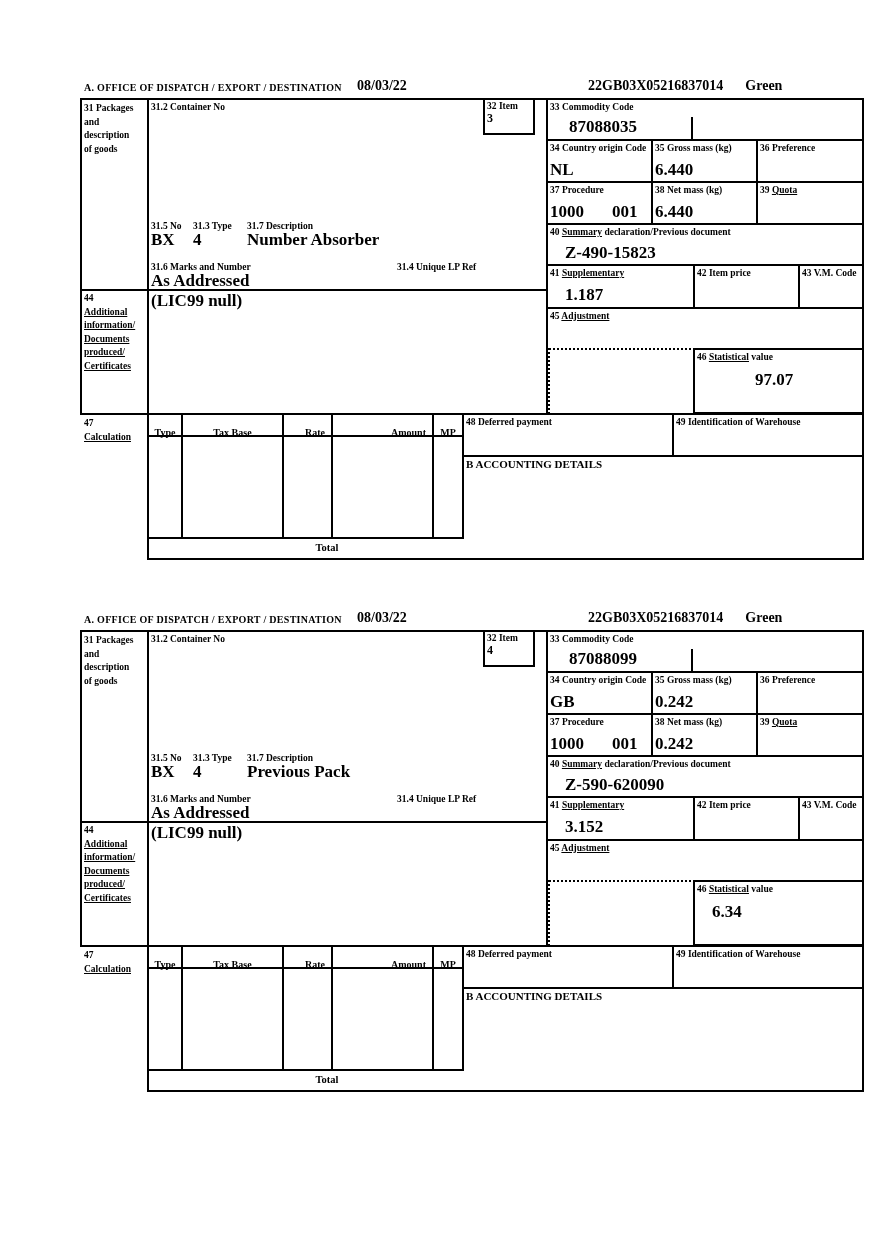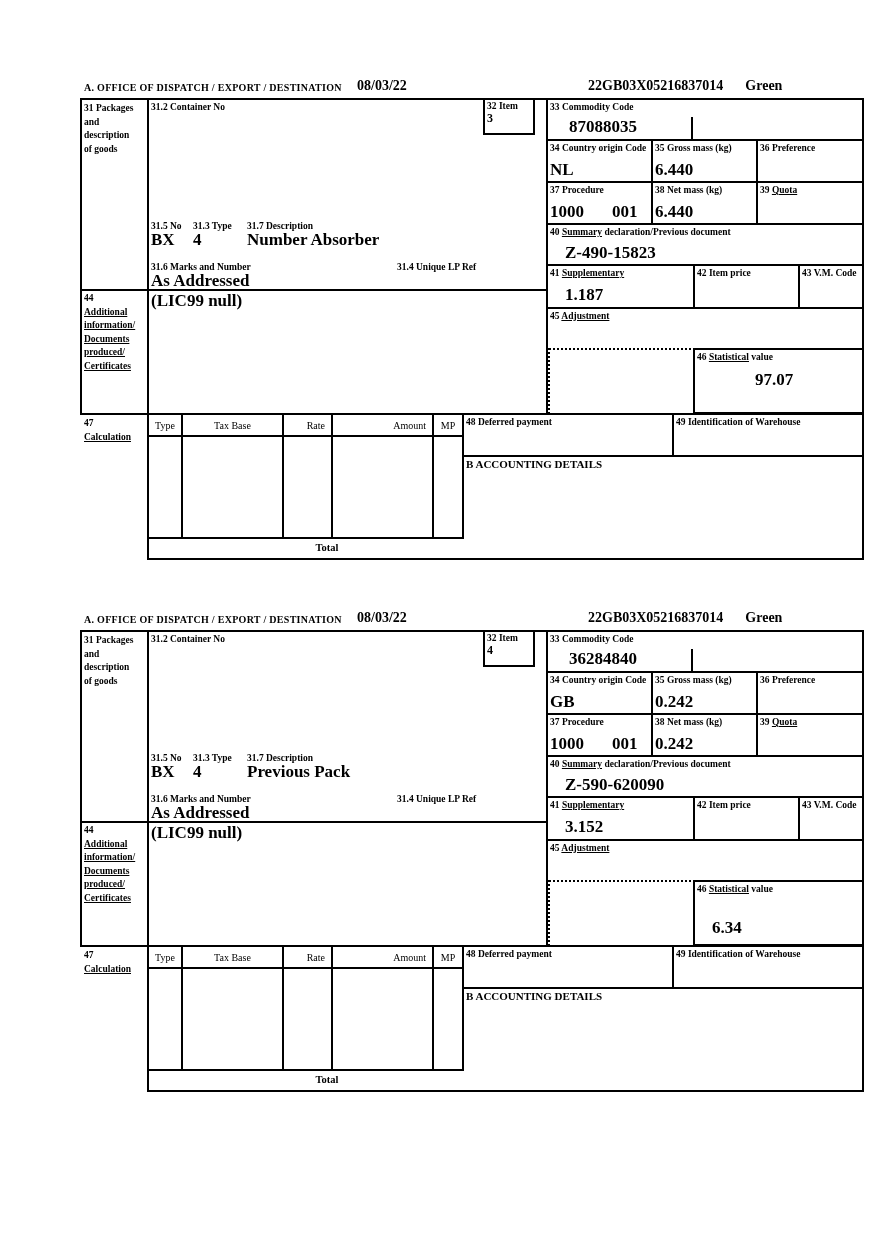--- a/index.html
+++ b/index.html
@@ -13,22 +13,22 @@
   .vline{position:absolute;width:2px;background:#000;}
   .dotv{position:absolute;width:0;border-left:2px dotted #000;}
   .doth{position:absolute;height:0;border-top:2px dotted #000;}
   .lbl{position:absolute;font-weight:bold;font-size:9.5px;line-height:11px;white-space:nowrap;}
   .val{position:absolute;font-weight:bold;font-size:17px;white-space:nowrap;}
   .u{text-decoration:underline;}
   .hdr-office{position:absolute;left:4px;top:4px;font-weight:bold;font-size:10px;letter-spacing:.3px;white-space:nowrap;}
   .hdr-date{position:absolute;left:277px;top:0;font-weight:bold;font-size:14px;white-space:nowrap;}
   .hdr-ref{position:absolute;left:508px;top:0;font-weight:bold;font-size:14px;white-space:nowrap;}
   .hdr-ref .status{margin-left:22px;}
-  .cell{position:absolute;box-sizing:border-box;border:2px solid #000;font-weight:normal;font-size:10px;
-        display:flex;align-items:flex-start;justify-content:center;padding-top:5px;}
+  .cell{position:absolute;box-sizing:border-box;border:2px solid #000;font-weight:bold;font-size:10px;
+        display:flex;align-items:flex-start;justify-content:center;padding-top:12px;}
   .cell.ra{justify-content:flex-end;padding-right:6px;}
   .stack div{font-weight:bold;font-size:9.5px;line-height:13.5px;white-space:nowrap;}
   .total-txt{position:absolute;left:67px;width:360px;top:464px;text-align:center;
              font-weight:bold;font-size:10.5px;}
 </style>
 </head>
 <body>
 
 <div class="form" style="top: 78px;">
 
@@ -205,21 +205,21 @@
 
   <div class="lbl" style="left:71px;top:184px;">31.6 Marks and Number</div>
   <div class="lbl" style="left:317px;top:184px;">31.4 Unique LP Ref</div>
   <div class="val" style="left:71px;top:193px;">As Addressed</div>
 
   <div class="bx" style="left:67px;top:211px;width:401px;height:126px;"></div>
   <div class="val" style="left:71px;top:213px;">(LIC99 null)</div>
 
   <div class="bx" style="left:466px;top:20px;width:318px;height:43px;"></div>
   <div class="lbl" style="left:470px;top:24px;">33 Commodity Code</div>
-  <div class="val" style="left:489px;top:39px;">36284840</div>
+  <div class="val" style="left:489px;top:39px;">87088099</div>
   <div class="vline" style="left:611px;top:39px;height:22px;"></div>
 
   <div class="bx" style="left:466px;top:61px;width:107px;height:44px;"></div>
   <div class="lbl" style="left:470px;top:65px;">34 Country origin Code</div>
   <div class="val" style="left:470px;top:82px;">GB</div>
 
   <div class="bx" style="left:571px;top:61px;width:107px;height:44px;"></div>
   <div class="lbl" style="left:575px;top:65px;">35 Gross mass (kg)</div>
   <div class="val" style="left:575px;top:82px;">0.242</div>
 
@@ -252,21 +252,21 @@
   <div class="lbl" style="left:722px;top:190px;">43 V.M. Code</div>
 
   <div class="bx" style="left:466px;top:229px;width:318px;height:43px;border-bottom:none;"></div>
   <div class="lbl" style="left:470px;top:233px;"><span>45</span> <span class="u">Adjustment</span></div>
 
   <div class="doth" style="left:466px;top:270px;width:149px;"></div>
   <div class="dotv" style="left:468px;top:270px;height:66px;"></div>
 
   <div class="bx" style="left:613px;top:270px;width:171px;height:66px;"></div>
   <div class="lbl" style="left:617px;top:274px;"><span>46</span> <span class="u">Statistical</span> <span>value</span></div>
-  <div class="val" style="left:632px;top:308px;">6.34</div>
+  <div class="val" style="left:632px;top:292px;">6.34</div>
 
   <div class="cell" style="left:67px;top:335px;width:36px;height:24px;">Type</div>
   <div class="cell" style="left:101px;top:335px;width:103px;height:24px;">Tax Base</div>
   <div class="cell ra" style="left:202px;top:335px;width:51px;height:24px;">Rate</div>
   <div class="cell ra" style="left:251px;top:335px;width:103px;height:24px;">Amount</div>
   <div class="cell" style="left:352px;top:335px;width:32px;height:24px;">MP</div>
 
   <div class="cell" style="left:67px;top:357px;width:36px;height:104px;"></div>
   <div class="cell" style="left:101px;top:357px;width:103px;height:104px;"></div>
   <div class="cell" style="left:202px;top:357px;width:51px;height:104px;"></div>

